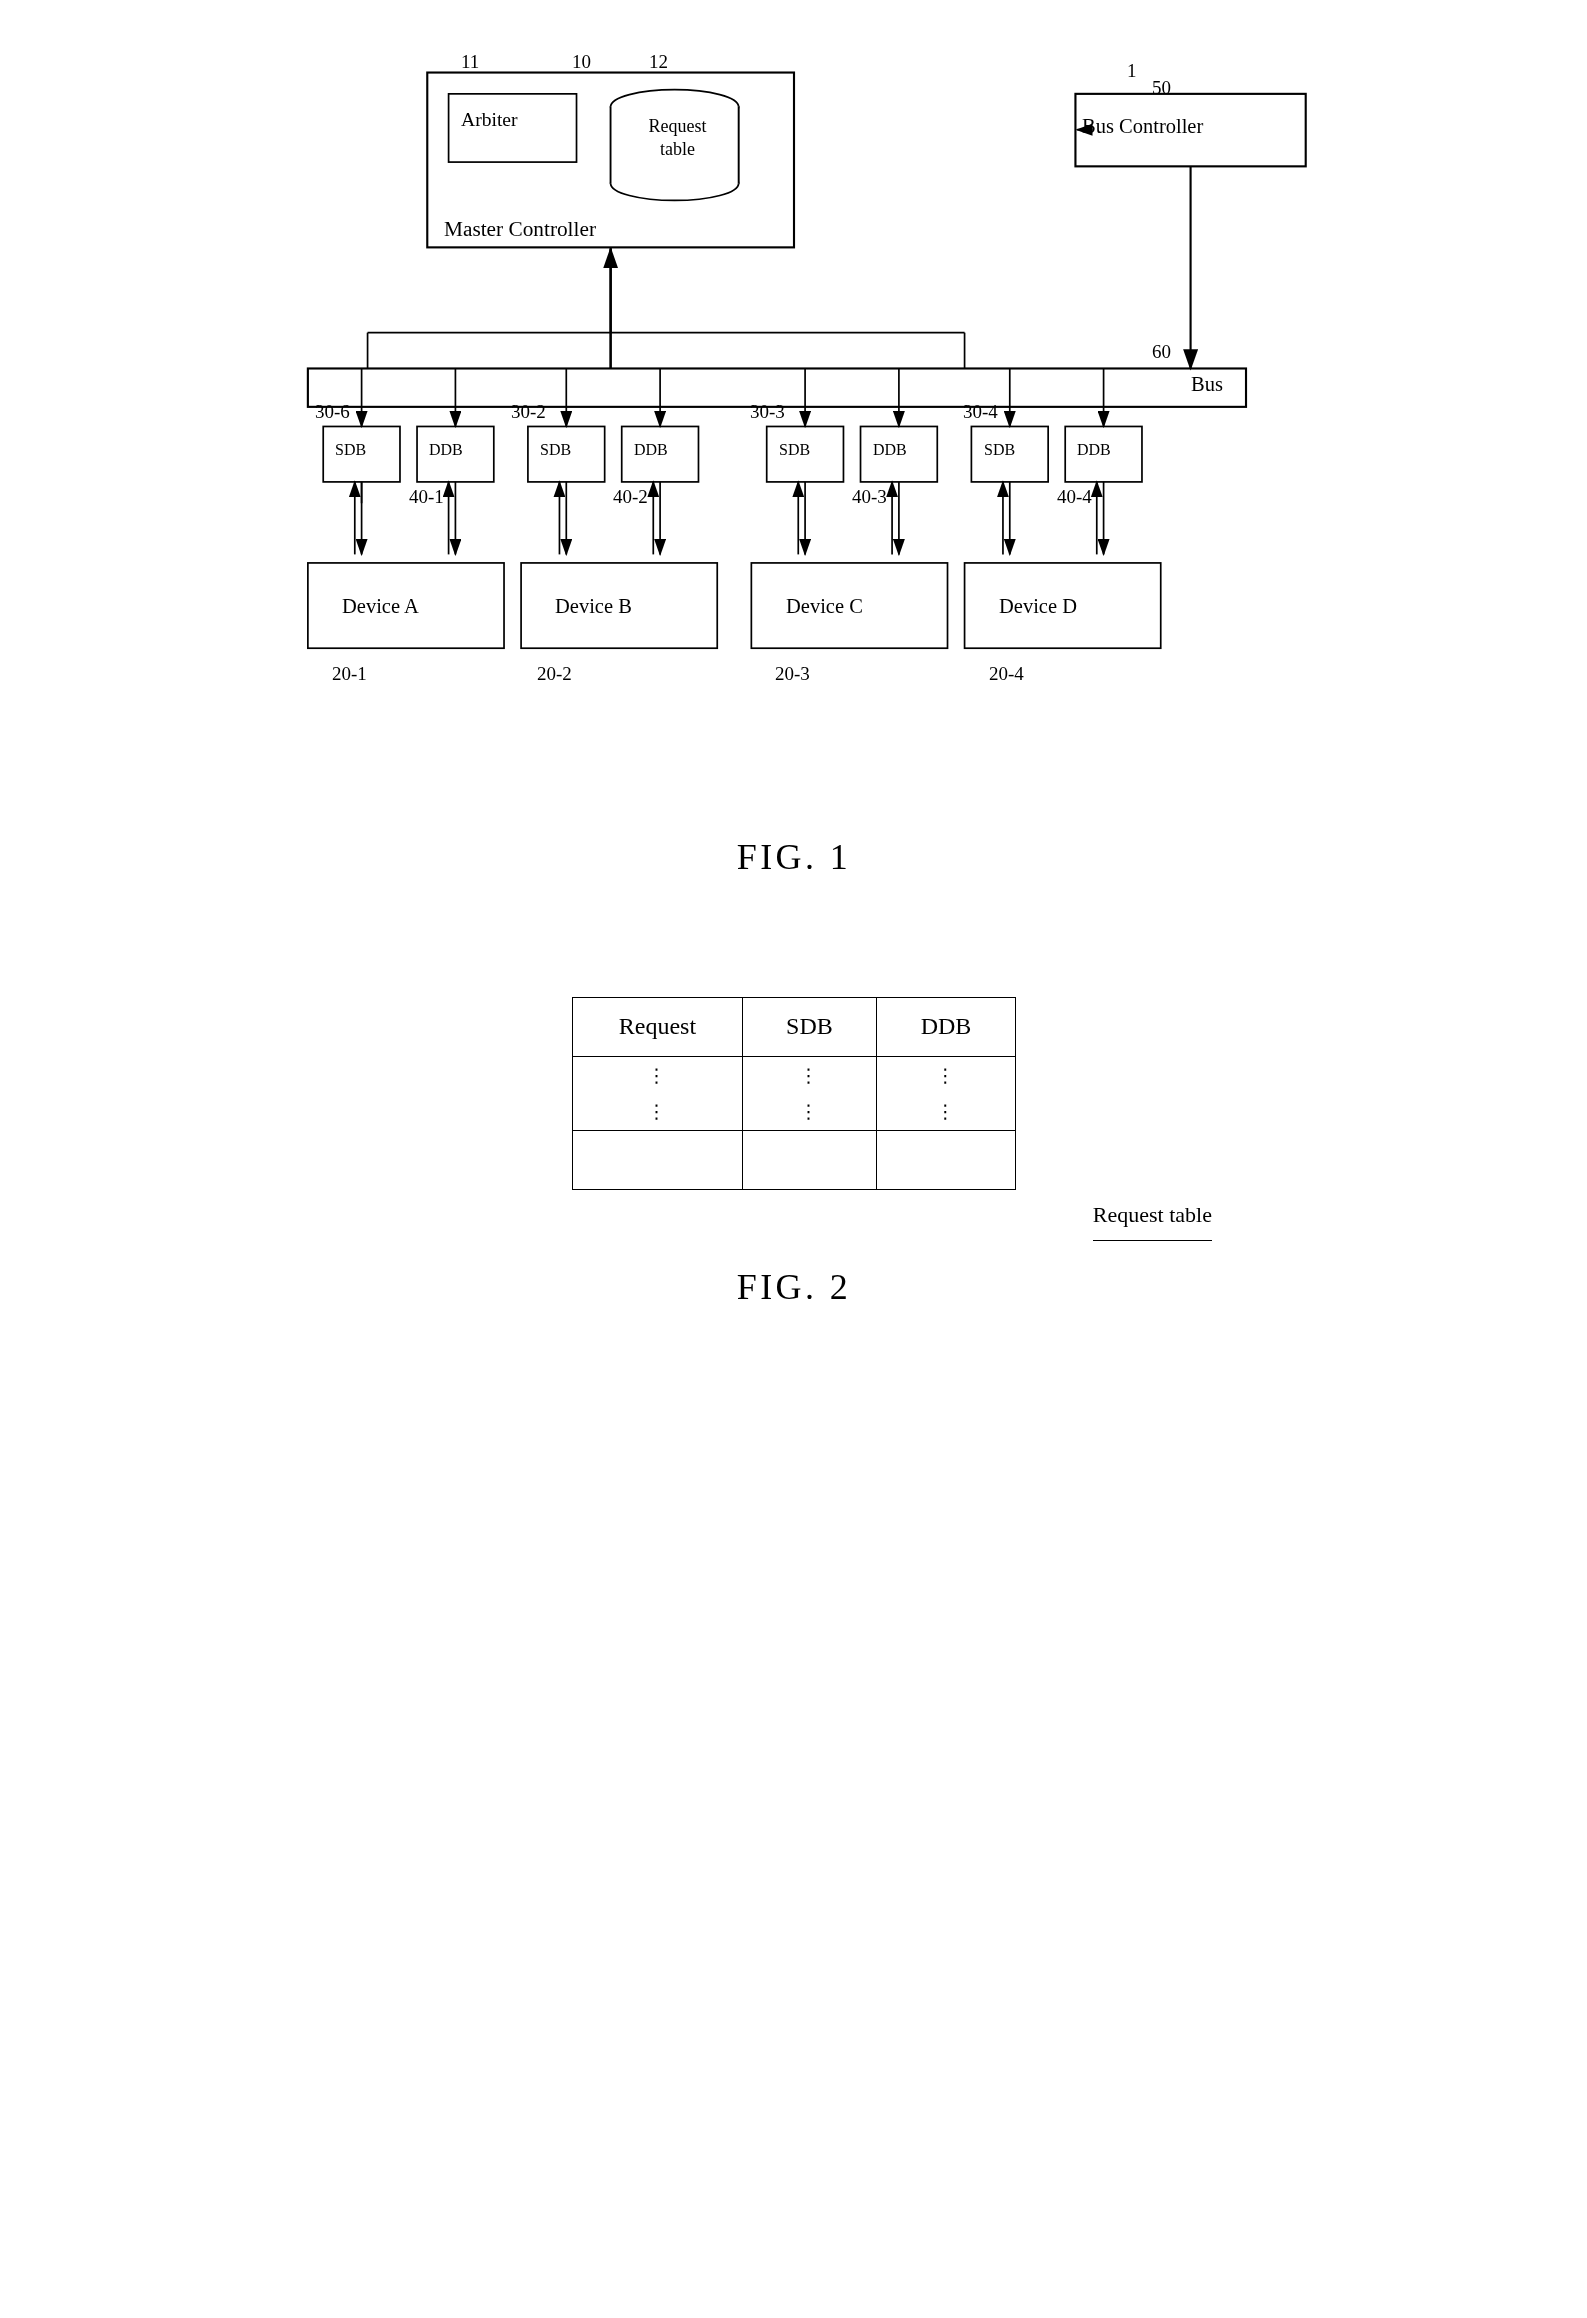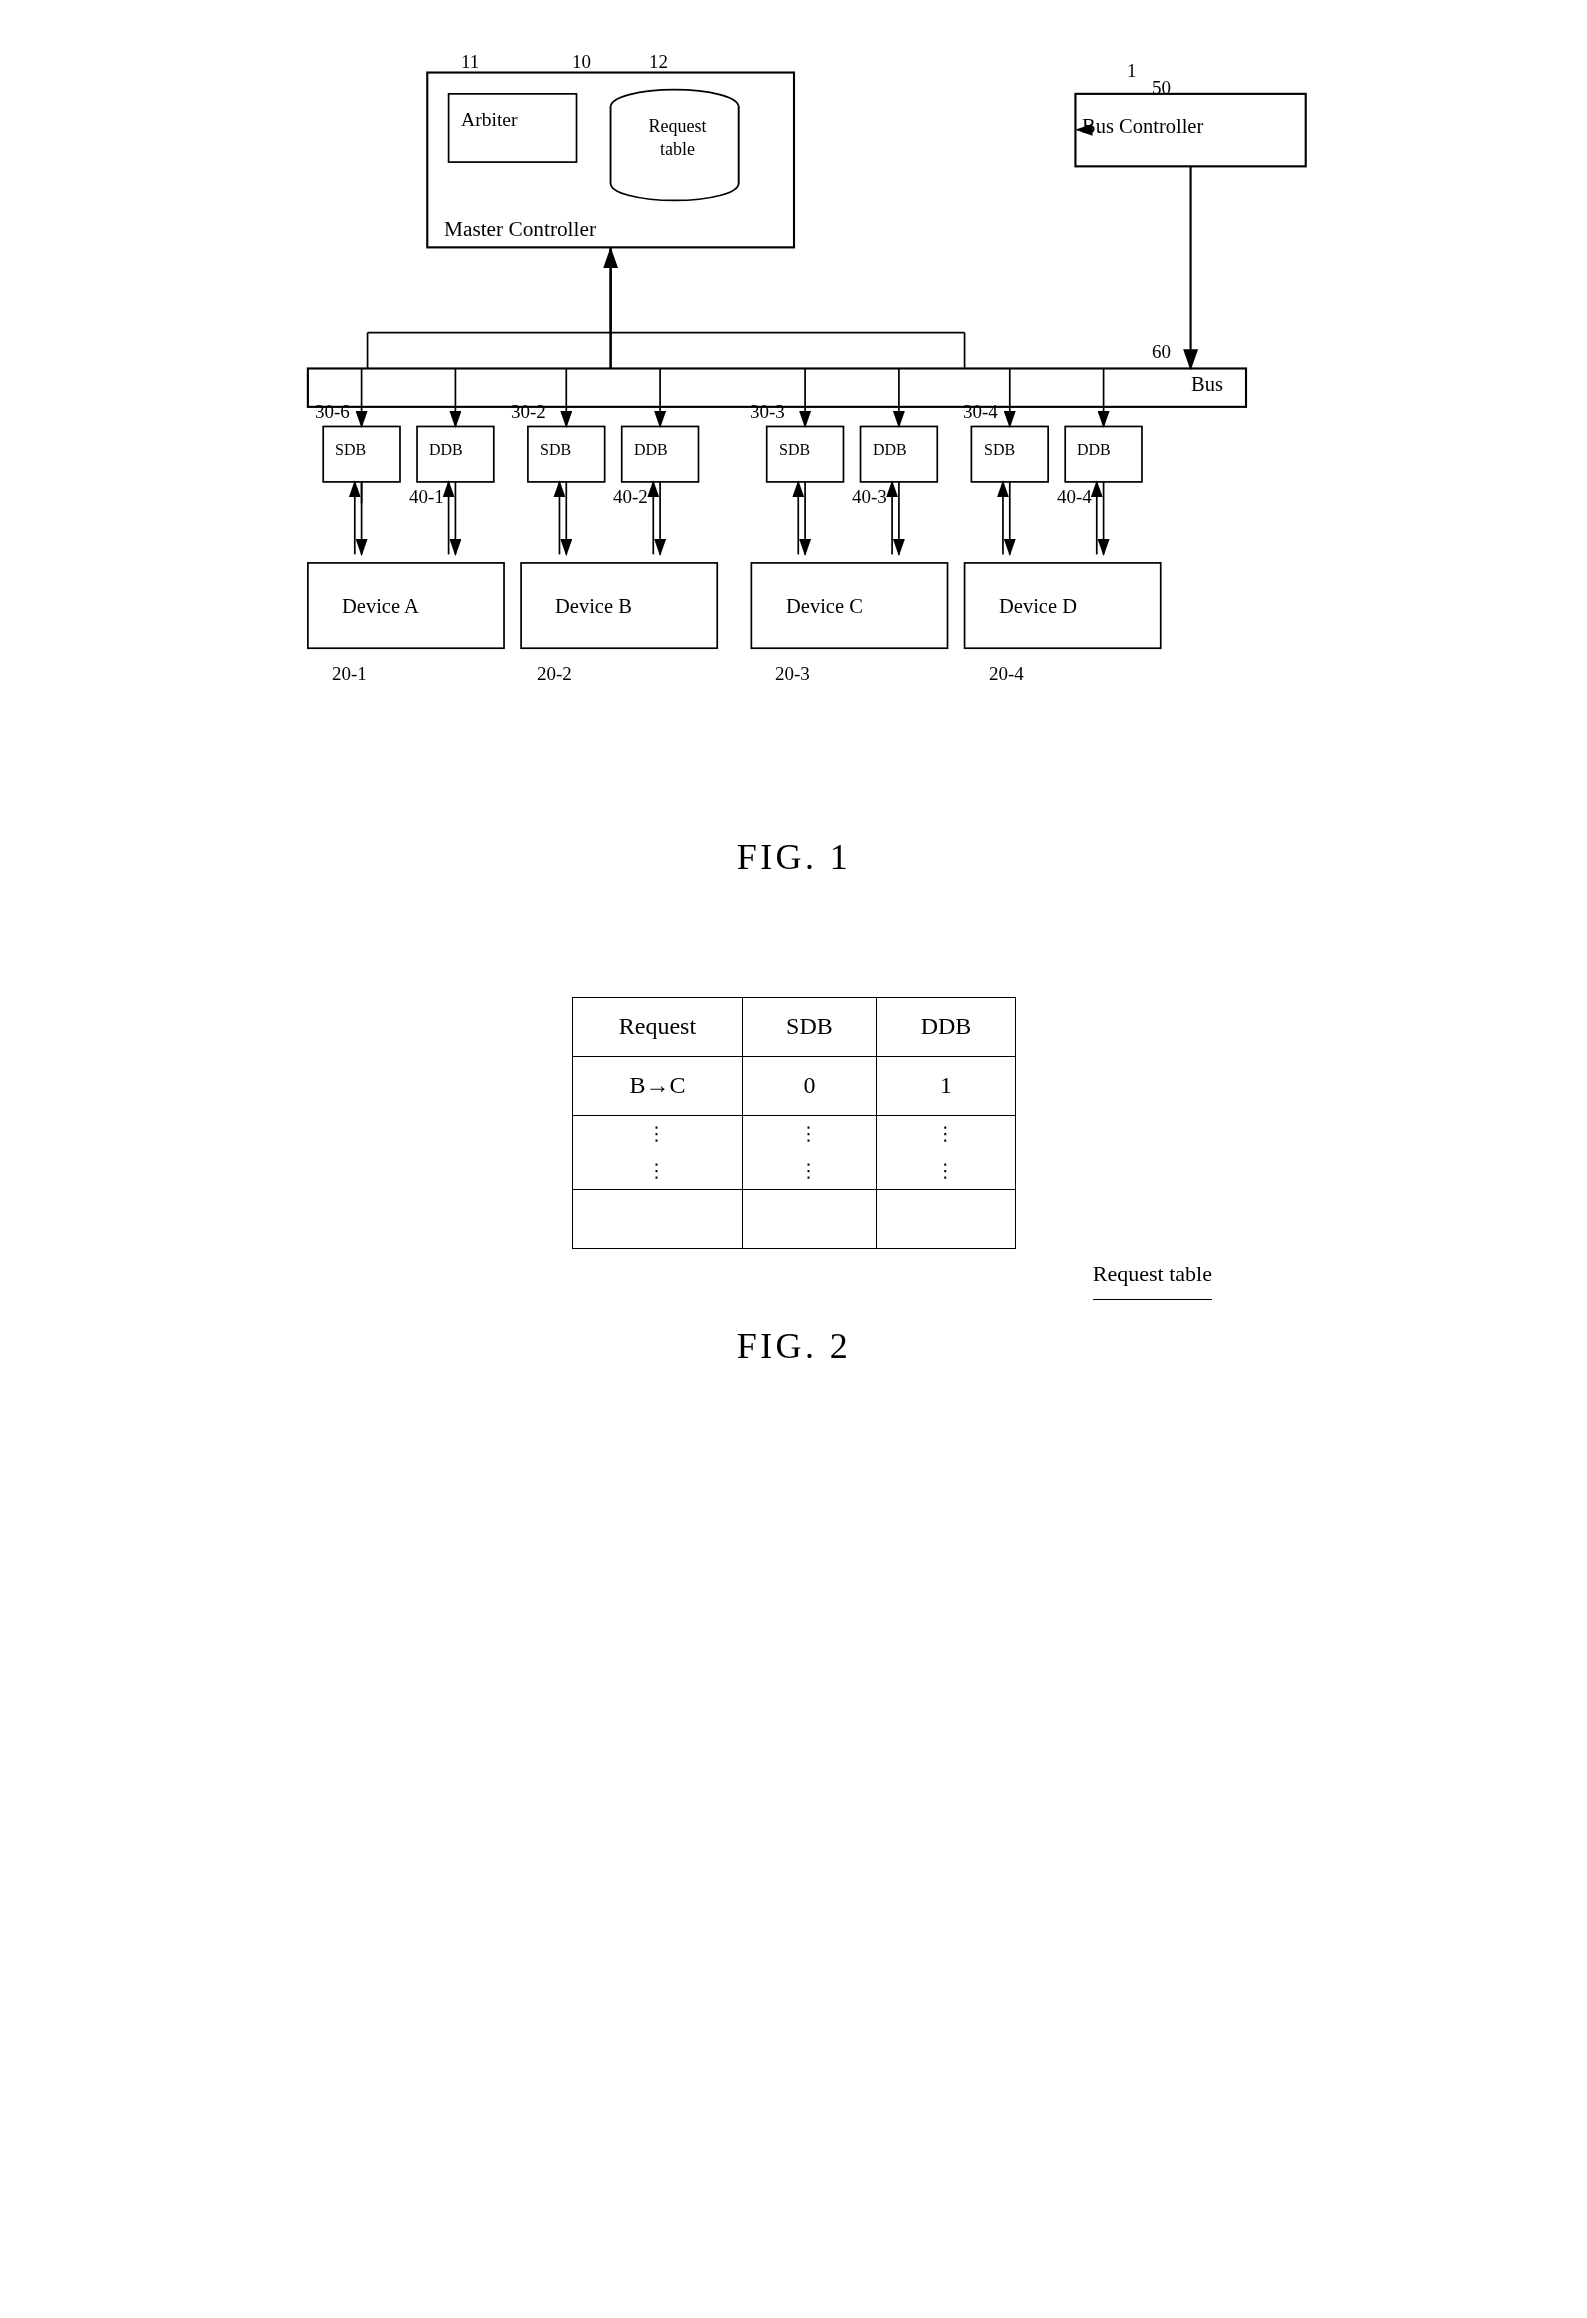--- a/index.html
+++ b/index.html
@@ -282,25 +282,20 @@
   <div class="fig2-container">
     <table class="request-table">
       <thead>
         <tr>
           <th>Request</th>
           <th>SDB</th>
           <th>DDB</th>
         </tr>
       </thead>
       <tbody>
-        <tr>
-          <td>B→C</td>
-          <td>0</td>
-          <td>1</td>
-        </tr>
 
         <tr class="dashed-row">
           <td style="color:#000; font-size:19px; padding:6.8px 34px;">⋮</td>
           <td style="color:#000; font-size:19px; padding:6.8px 34px;">⋮</td>
           <td style="color:#000; font-size:19px; padding:6.8px 34px;">⋮</td>
         </tr>
         <tr class="dashed-row">
           <td style="color:#000; font-size:19px; padding:6.8px 34px;">⋮</td>
           <td style="color:#000; font-size:19px; padding:6.8px 34px;">⋮</td>
           <td style="color:#000; font-size:19px; padding:6.8px 34px;">⋮</td>

